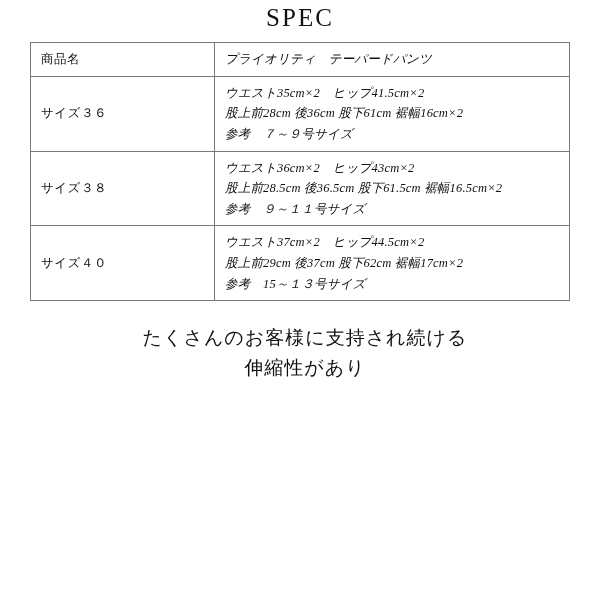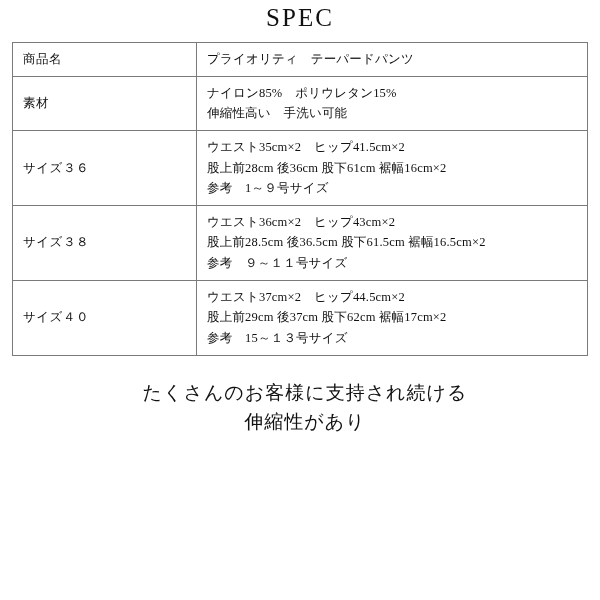--- a/index.html
+++ b/index.html
@@ -24,21 +24,21 @@
     text-align: center;
     font-size: 25px;
     letter-spacing: 2px;
     font-family: "Liberation Serif", "DejaVu Serif", serif;
     color: #111111;
     padding-top: 4px;
     padding-bottom: 10px;
     font-weight: 400;
   }
   .spec-table-wrap {
-    padding: 0 12px;
+    padding: 0 30px;
     box-sizing: border-box;
   }
   table.spec {
     width: 100%;
     border-collapse: collapse;
     table-layout: fixed;
     border-top: 1px solid #7a7a7a;
     border-bottom: 1px solid #7a7a7a;
     border-left: 1px solid #7a7a7a;
     border-right: 1px solid #7a7a7a;
@@ -60,20 +60,21 @@
     width: 165px;
     border-right: 1px solid #7a7a7a;
     letter-spacing: 0.5px;
   }
   td.value {
     letter-spacing: 0.2px;
   }
   .value .line {
     display: block;
     white-space: nowrap;
+    font-style: italic;
   }
   .footer {
     text-align: center;
     margin-top: 22px;
     font-size: 19px;
     line-height: 1.55;
     letter-spacing: 1px;
     color: #111111;
     padding-left: 10px;
   }
@@ -91,32 +92,25 @@
   <div class="spec-table-wrap">
     <table class="spec">
       <tbody>
           <tr>
             <td class="label">商品名</td>
             <td class="value">
               <span class="line">プライオリティ　テーパードパンツ</span>
             </td>
           </tr>
           <tr>
-            <td class="label">素材</td>
-            <td class="value">
-              <span class="line">ナイロン85%　ポリウレタン15%</span>
-              <span class="line">伸縮性高い　手洗い可能</span>
-            </td>
-          </tr>
-          <tr>
             <td class="label">サイズ３６</td>
             <td class="value">
               <span class="line">ウエスト35cm×2　ヒップ41.5cm×2</span>
               <span class="line">股上前28cm 後36cm 股下61cm 裾幅16cm×2</span>
-              <span class="line">参考　1～９号サイズ</span>
+              <span class="line">参考　７～９号サイズ</span>
             </td>
           </tr>
           <tr>
             <td class="label">サイズ３８</td>
             <td class="value">
               <span class="line">ウエスト36cm×2　ヒップ43cm×2</span>
               <span class="line">股上前28.5cm 後36.5cm 股下61.5cm 裾幅16.5cm×2</span>
               <span class="line">参考　９～１１号サイズ</span>
             </td>
           </tr>

